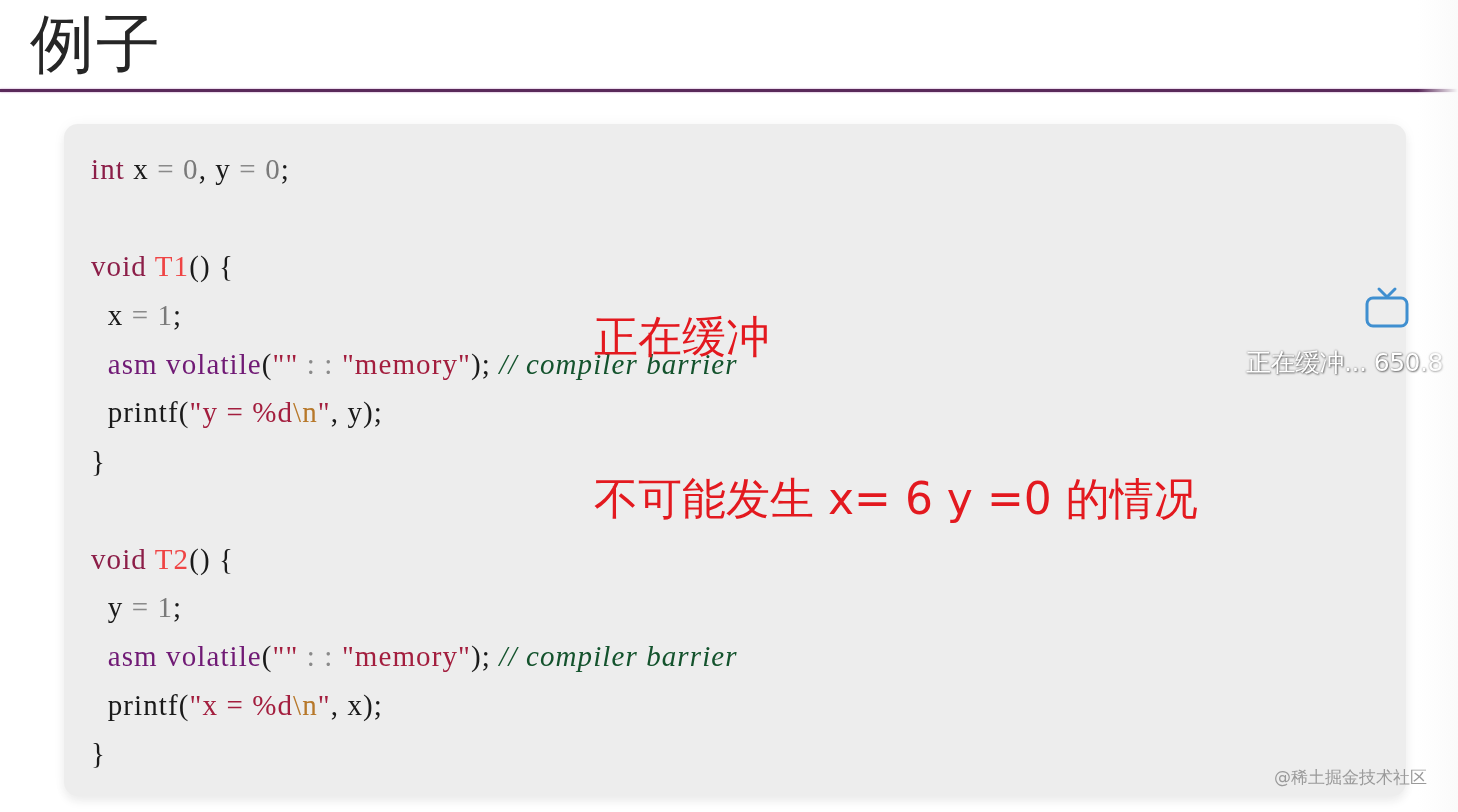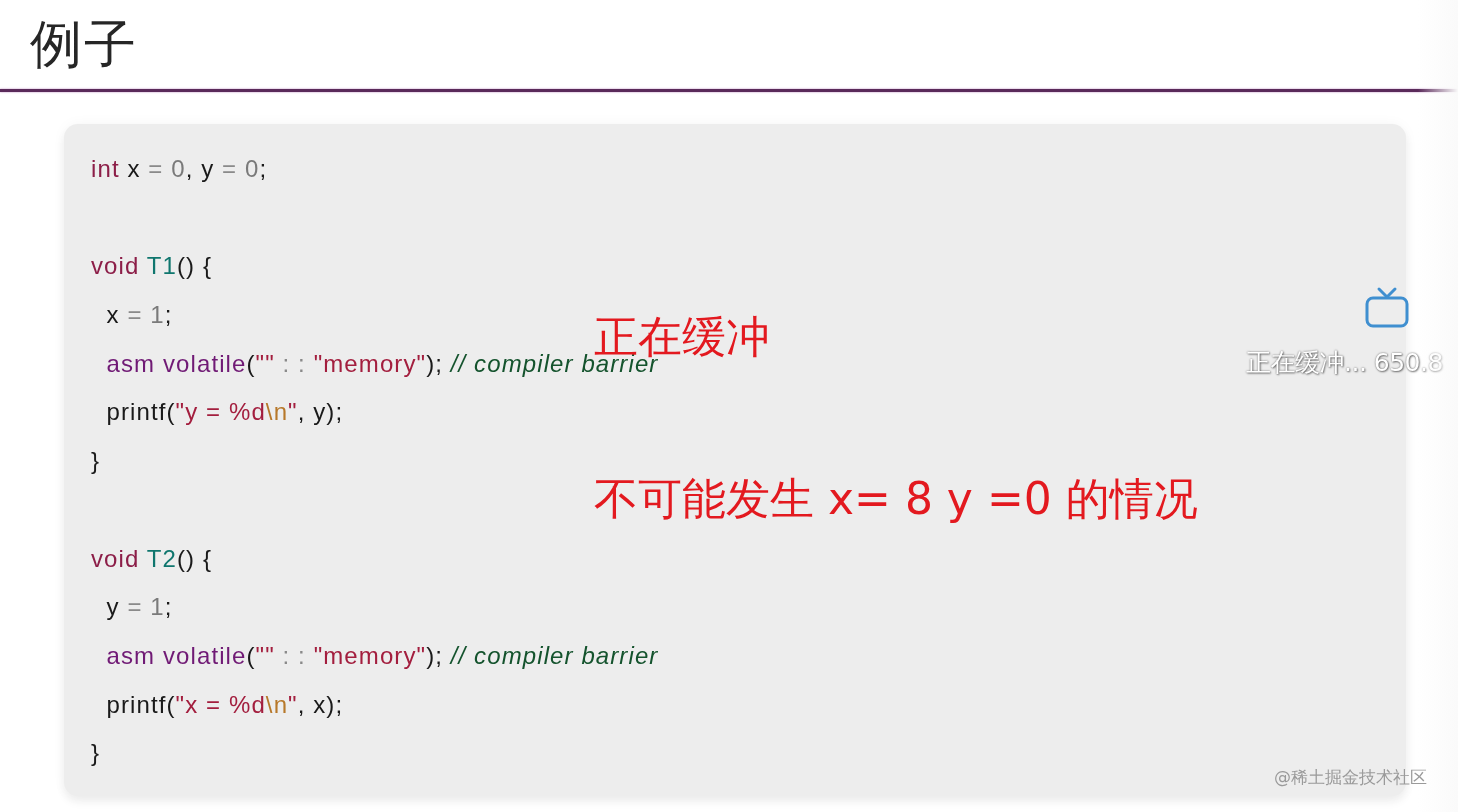--- a/index.html
+++ b/index.html
@@ -6,21 +6,21 @@
       margin: 0; padding: 0;
       width: 1458px; height: 812px;
       overflow: hidden;
       background: #ffffff;
     }
     body { position: relative; font-family: "DejaVu Sans", sans-serif; }
 
     .slide-title {
       position: absolute;
       left: 30px; top: 2px;
-      font-size: 52px;
+      font-size: 64px;
       color: #262626;
       line-height: 84px;
       letter-spacing: 2px;
       font-family: "DejaVu Sans", sans-serif;
     }
     .title-rule {
       position: absolute;
       left: 0; top: 89px;
       width: 1458px; height: 3px;
       background: #5a2a5a;
@@ -40,30 +40,30 @@
       width: 1342px; height: 672px;
       background: #ededed;
       border-radius: 14px;
       box-shadow: 0 6px 10px rgba(0,0,0,0.06), 0 0 14px rgba(0,0,0,0.04);
     }
 
     .code {
       position: absolute;
       left: 91px; top: 145px;
       margin: 0;
-      font-family: Liberation Sans, sans-serif;
-      font-size: 24px;
+      font-family: Liberation Serif, serif;
+      font-size: 29px;
       line-height: 48.7px;
       color: #1a1a1a;
       white-space: pre;
       letter-spacing: 1.1px;
     }
     .code .line { display: block; height: 48.7px; }
     .kw { color: #8c1e48; }
-    .fn { color: #0f766e; }
+    .fn { color: #ef4444; }
     .num { color: #7a7a7a; }
     .op { color: #8a8a8a; }
     .asm { color: #701a75; }
     .str { color: #a31e3e; }
     .esc { color: #b7782a; }
     .cm { color: #14532d; font-style: italic; }
     .pl { color: #1a1a1a; }
 
     .annotation {
       position: absolute;
@@ -109,21 +109,21 @@
 <body>
 
 <div class="slide-title">例子</div>
 <div class="title-rule"></div>
 
 <div class="code-card"></div>
 <pre class="code" id="code-block"><span class="line"><span class="kw">int</span><span class="pl"> x </span><span class="op">=</span><span class="pl"> </span><span class="num">0</span><span class="pl">, y </span><span class="op">=</span><span class="pl"> </span><span class="num">0</span><span class="pl">;</span></span><span class="line"> </span><span class="line"><span class="kw">void</span><span class="pl"> </span><span class="fn">T1</span><span class="pl">() {</span></span><span class="line"><span class="pl">  x </span><span class="op">=</span><span class="pl"> </span><span class="num">1</span><span class="pl">;</span></span><span class="line"><span class="pl">  </span><span class="asm">asm volatile</span><span class="pl">(</span><span class="str">""</span><span class="op"> : : </span><span class="str">"memory"</span><span class="pl">); </span><span class="cm">// compiler barrier</span></span><span class="line"><span class="pl">  printf(</span><span class="str">"y = %d</span><span class="esc">\n</span><span class="str">"</span><span class="pl">, y);</span></span><span class="line"><span class="pl">}</span></span><span class="line"> </span><span class="line"><span class="kw">void</span><span class="pl"> </span><span class="fn">T2</span><span class="pl">() {</span></span><span class="line"><span class="pl">  y </span><span class="op">=</span><span class="pl"> </span><span class="num">1</span><span class="pl">;</span></span><span class="line"><span class="pl">  </span><span class="asm">asm volatile</span><span class="pl">(</span><span class="str">""</span><span class="op"> : : </span><span class="str">"memory"</span><span class="pl">); </span><span class="cm">// compiler barrier</span></span><span class="line"><span class="pl">  printf(</span><span class="str">"x = %d</span><span class="esc">\n</span><span class="str">"</span><span class="pl">, x);</span></span><span class="line"><span class="pl">}</span></span></pre>
 
 <div class="annotation">
   <div>正在缓冲</div>
-  <div>不可能发生 x= 8 y =0 的情况</div>
+  <div>不可能发生 x= 6 y =0 的情况</div>
 </div>
 
 <div class="buffer-overlay">
   <svg class="tv-icon" viewBox="0 0 46 44">
     <line x1="15" y1="3" x2="23" y2="11" stroke="#3f8fd0" stroke-width="3" stroke-linecap="round"></line>
     <line x1="31" y1="3" x2="23" y2="11" stroke="#3f8fd0" stroke-width="3" stroke-linecap="round"></line>
     <rect x="3" y="12" width="40" height="28" rx="6" ry="6" fill="none" stroke="#3f8fd0" stroke-width="3"></rect>
   </svg>
   <div class="buffer-text">正在缓冲... 650.8</div>
 </div>

